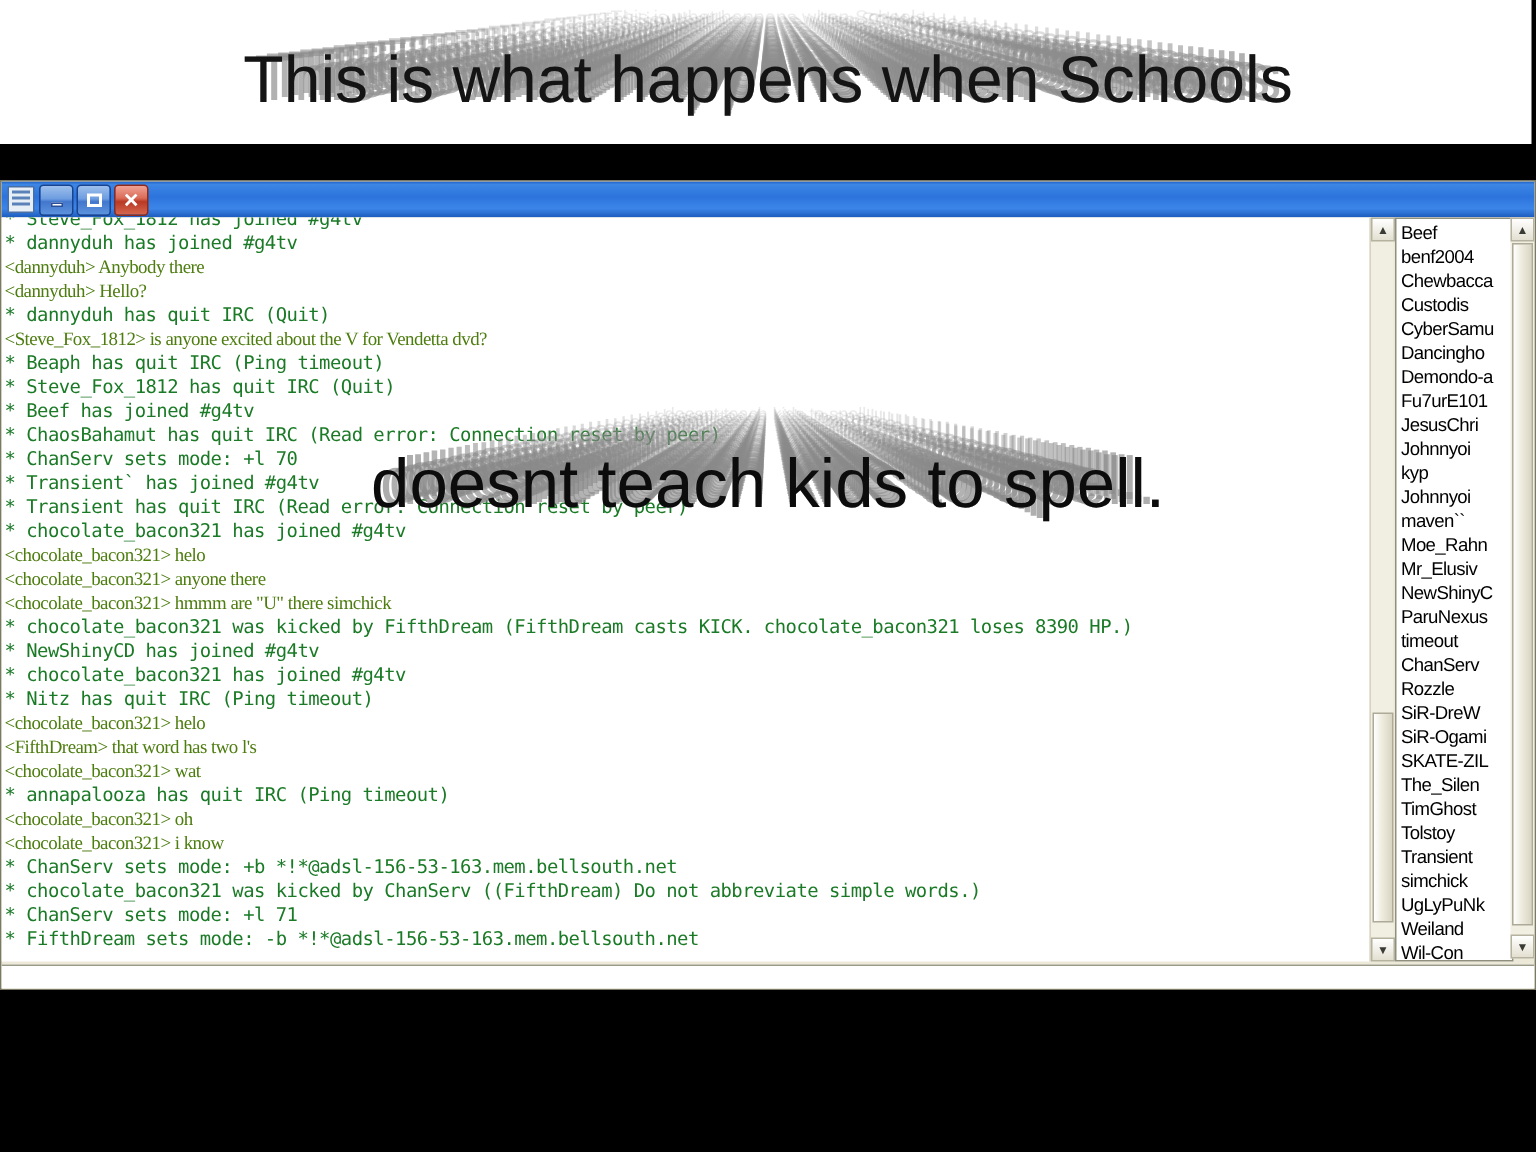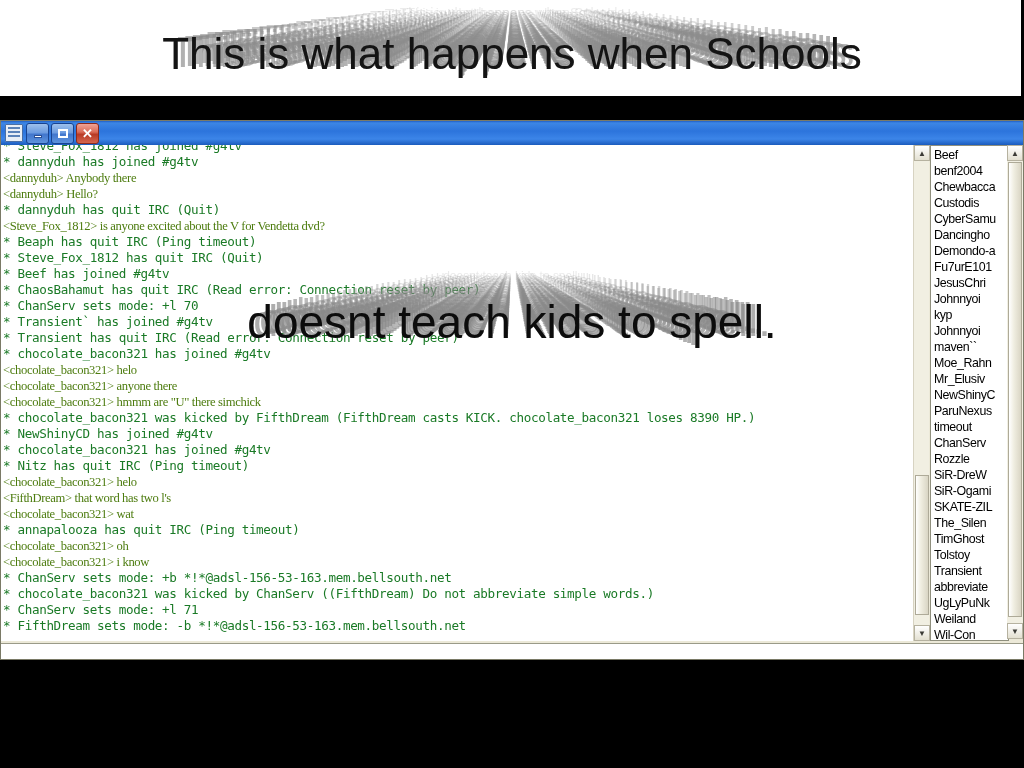--- a/index.html
+++ b/index.html
@@ -440,21 +440,21 @@
             <div class="nick-item">timeout</div>
             <div class="nick-item">ChanServ</div>
             <div class="nick-item">Rozzle</div>
             <div class="nick-item">SiR-DreW</div>
             <div class="nick-item">SiR-Ogami</div>
             <div class="nick-item">SKATE-ZIL</div>
             <div class="nick-item">The_Silen</div>
             <div class="nick-item">TimGhost</div>
             <div class="nick-item">Tolstoy</div>
             <div class="nick-item">Transient</div>
-            <div class="nick-item">abbreviate</div>
+            <div class="nick-item">simchick</div>
             <div class="nick-item">UgLyPuNk</div>
             <div class="nick-item">Weiland</div>
             <div class="nick-item">Wil-Con</div>
           </div>
       </div>
 
       <div id="nick-scroll">
         <div class="sb-arrow up">▲</div>
         <div class="sb-thumb" style="top:17px;height:455px;"></div>
         <div class="sb-arrow down">▼</div>

